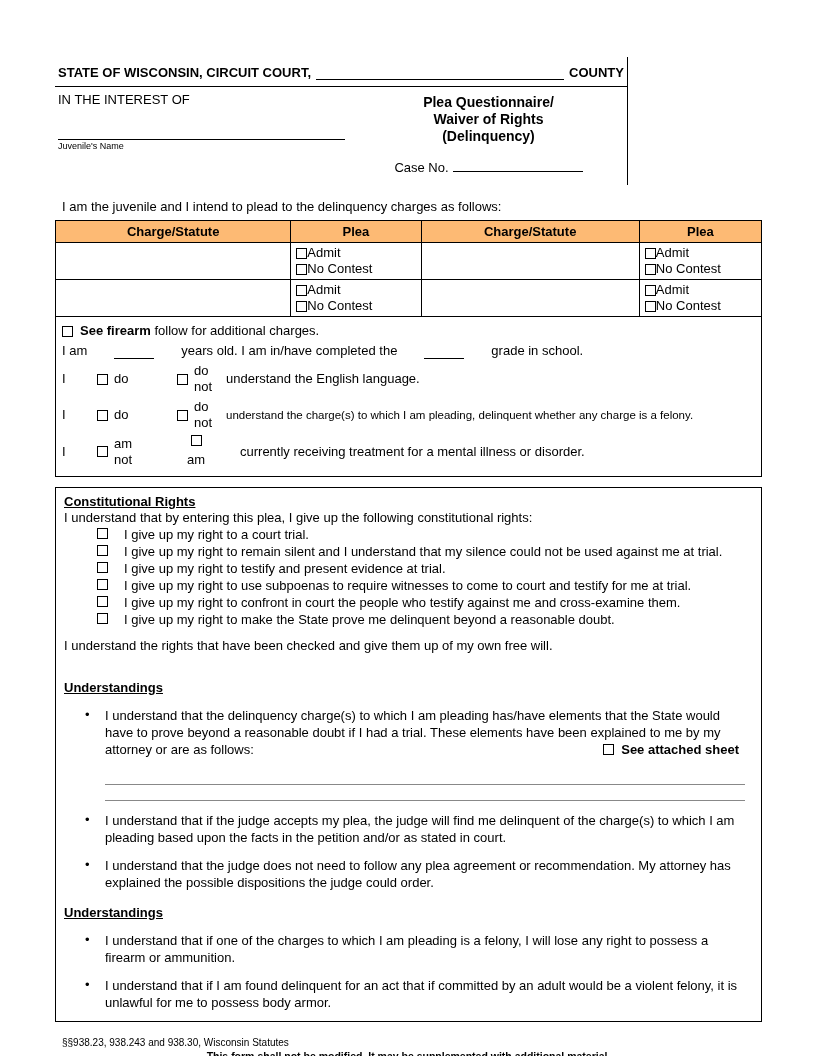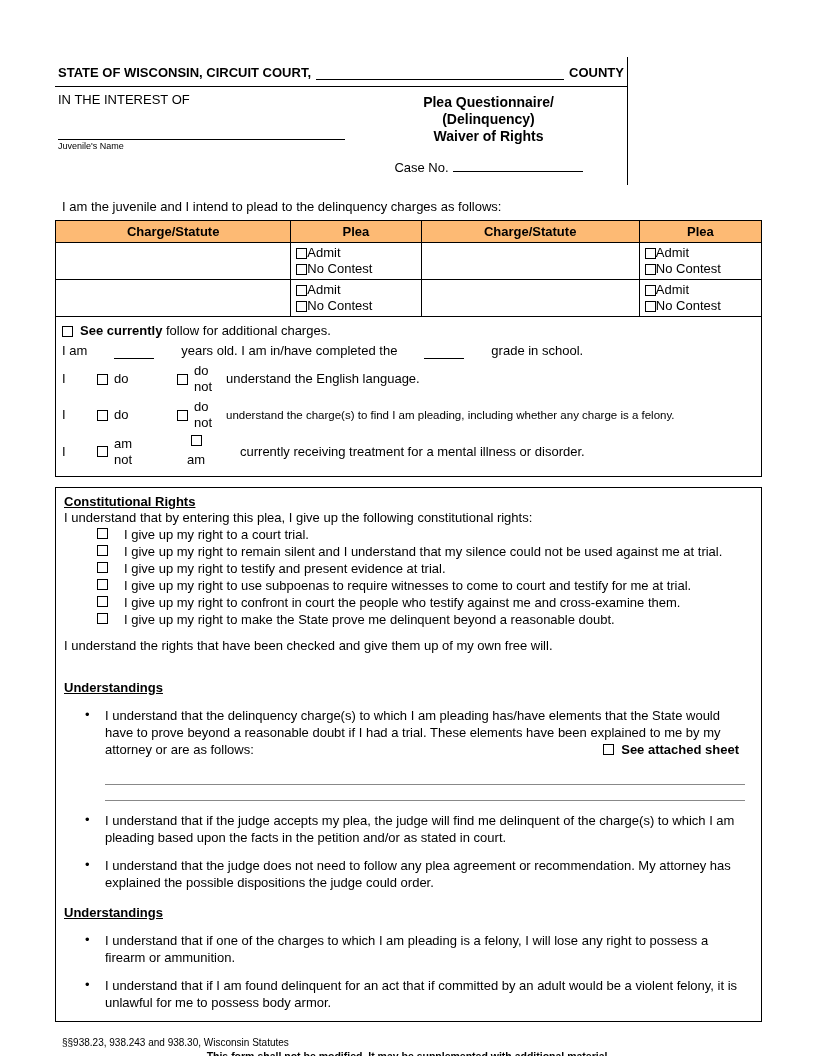--- a/index.html
+++ b/index.html
@@ -77,22 +77,22 @@
     </div>
     <div class="header-main">
       <div class="hm-left">
         <div>IN THE INTEREST OF</div>
         <div class="name-line"></div>
         <div class="tiny-label">Juvenile's Name</div>
       </div>
       <div class="hm-right">
         <div class="form-title">
           <div>Plea Questionnaire/</div>
+          <div>Waiver of Rights</div>
           <div>(Delinquency)</div>
-          <div>Waiver of Rights</div>
         </div>
         <div class="case-line">
           <span>Case No.</span><span class="blank"></span>
         </div>
       </div>
     </div>
   </div>
 
   <div class="intro">I am the juvenile and I intend to plead to the delinquency charges as follows:</div>
 
@@ -160,21 +160,21 @@
               <span>No Contest</span>
             </div>
           </td>
         </tr>
       </tbody>
     </table>
 
     <div class="charges-lower">
       <div class="attached-row">
         <span class="checkbox"></span>
-        <span><b>See currently</b> <span>follow for additional charges.</span></span>
+        <span><b>See firearm</b> <span>follow for additional charges.</span></span>
       </div>
       <div class="age-row">
         <span>I am</span>
         <span class="blank"></span>
         <span>years old. I am in/have completed the</span>
         <span class="blank"></span>
         <span>grade in school.</span>
       </div>
       <div class="opt-row">
         <span class="opt-pronoun">I</span>
@@ -191,21 +191,21 @@
       <div class="opt-row">
         <span class="opt-pronoun">I</span>
         <span class="opt-choice w80">
           <span class="checkbox"></span>
           <span>do</span>
         </span>
         <span class="opt-choice w63">
           <span class="checkbox"></span>
           <span>do not</span>
         </span>
-        <span class="small-text">understand the charge(s) to find I am pleading, including whether any charge is a felony.</span>
+        <span class="small-text">understand the charge(s) to which I am pleading, delinquent whether any charge is a felony.</span>
       </div>
       <div class="opt-row">
         <span class="opt-pronoun">I</span>
         <span class="opt-choice w55">
           <span class="checkbox"></span>
           <span>am not</span>
         </span>
         <span class="opt-choice w88">
           <span class="checkbox"></span>
           <span>am</span>

